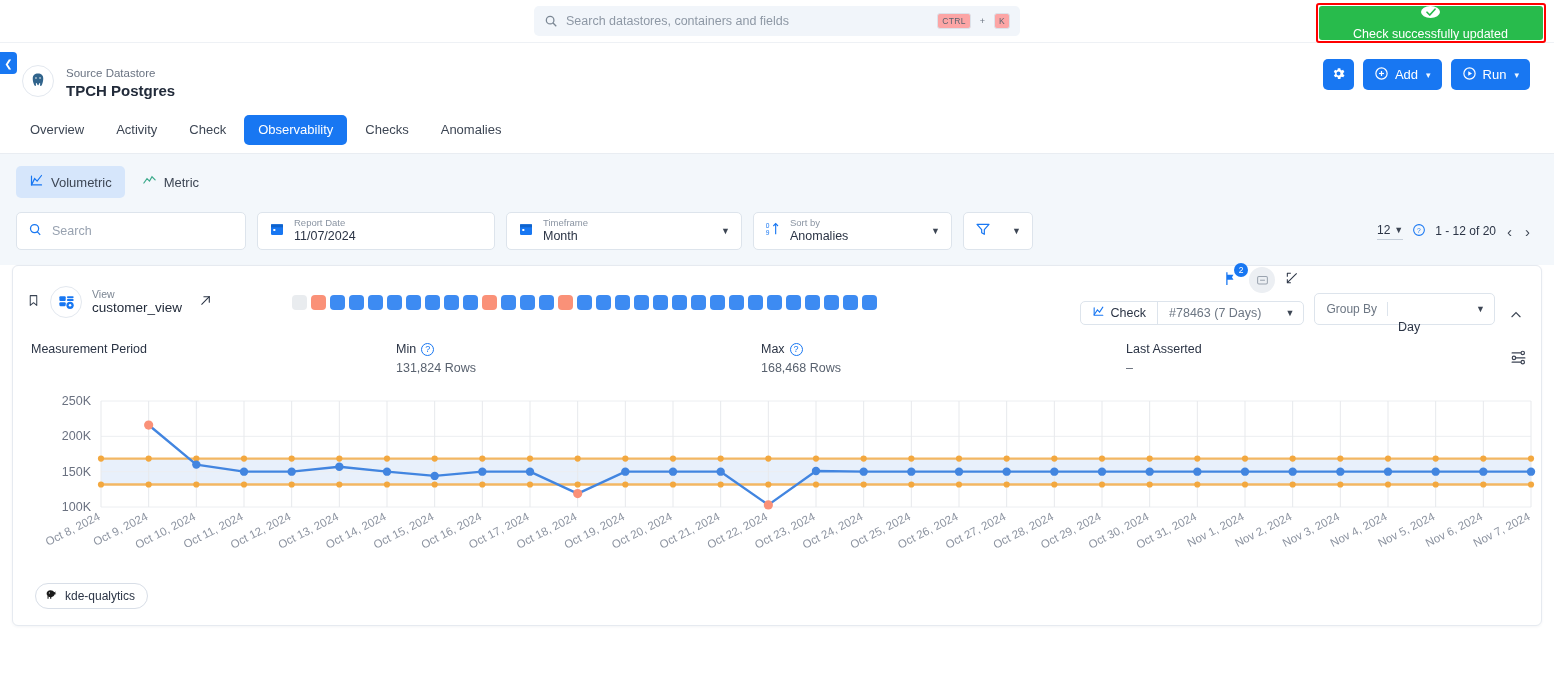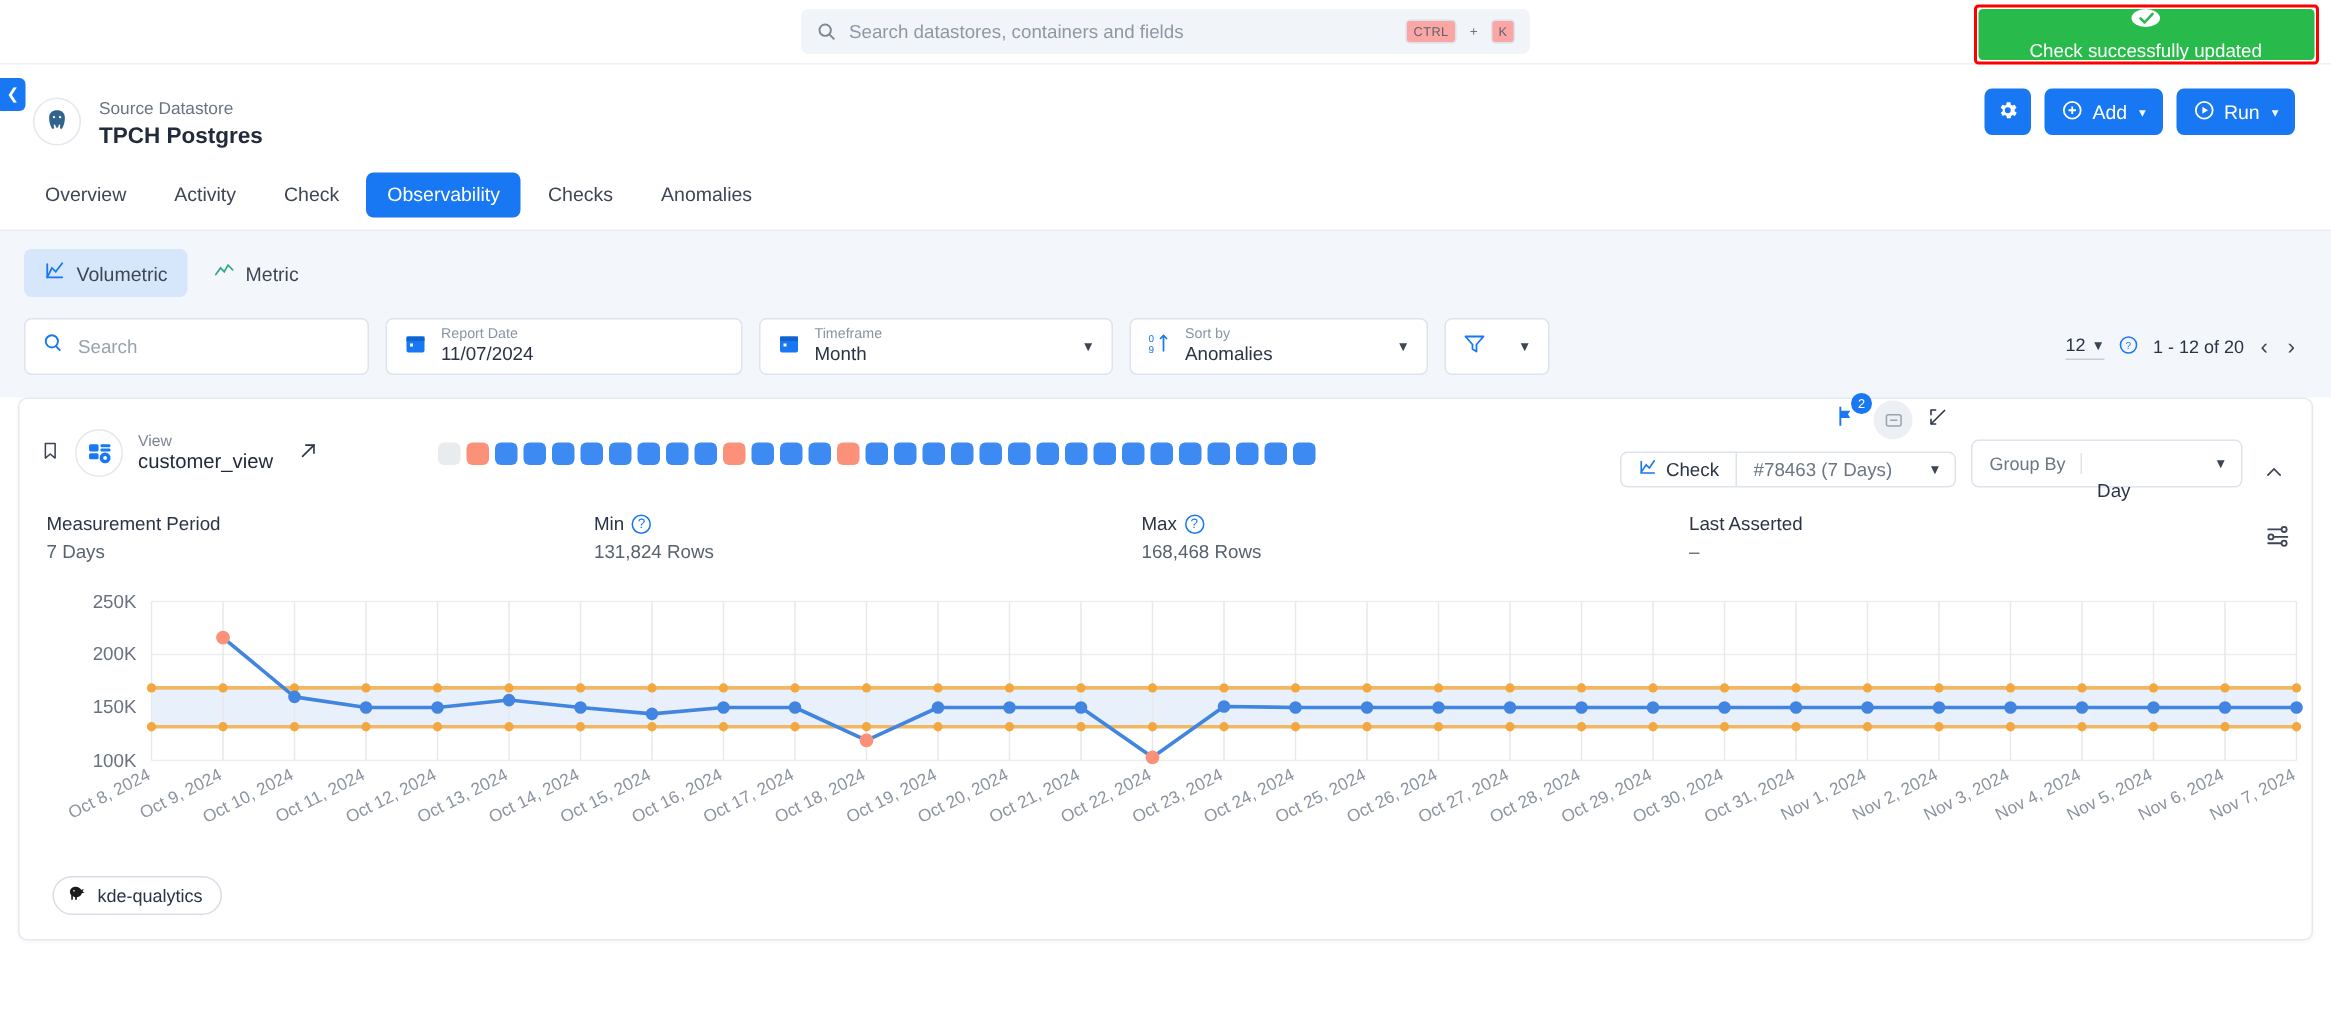--- a/index.html
+++ b/index.html
@@ -543,21 +543,20 @@
         </svg>
       </span>
     </div>
   </div>
 
   <div class="stats">
     <div class="stat">
       <div class="stat-label">
           <span>Measurement Period</span>
         </div>
-      <div class="stat-value">7 Days</div>
     </div>
     <div class="stat">
       <div class="stat-label">
         <span>Min</span>
         <span class="q-icon">?</span>
       </div>
       <div class="stat-value">131,824 Rows</div>
     </div>
     <div class="stat">
       <div class="stat-label">

